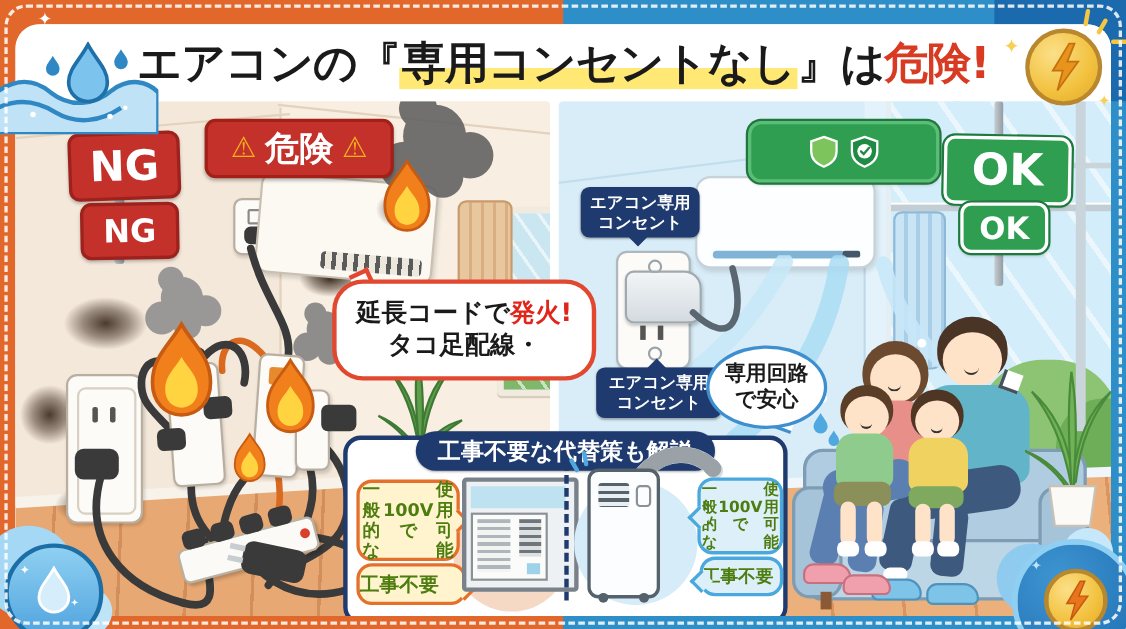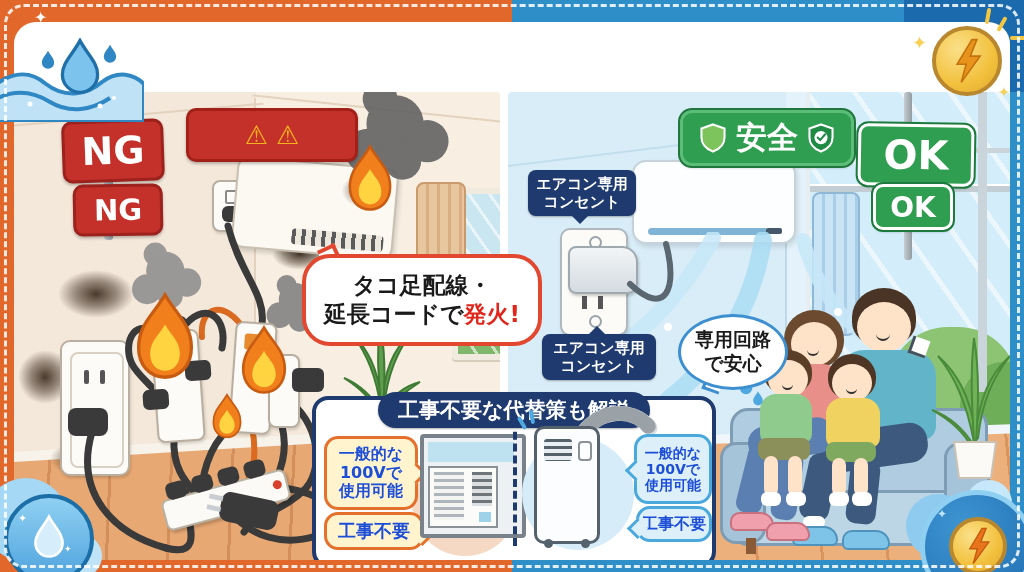--- a/index.html
+++ b/index.html
@@ -36,21 +36,21 @@
   .bubble{background:#fff;display:flex;flex-direction:column;align-items:center;justify-content:center;text-align:center;font-weight:900;color:#1A1A1A;z-index:40;}
   .bubble-fire{border:4px solid #E2482F;border-radius:28px;font-size:23px;line-height:1.25;}
   .bubble-fire .em{color:#E0261B;}
   .bubble-round{border-radius:50%;}
   .bubble-circuit{border:3px solid #3E8FD0;font-size:19px;line-height:1.25;}
   .bubble-comfort{border:3px solid #44525E;font-size:18px;line-height:1.25;}
   .btail{position:absolute;width:15px;height:15px;background:#fff;transform:rotate(45deg);z-index:39;}
   
   .bottom-box{position:absolute;left:298px;top:374px;width:396px;height:164px;background:#fff;border:4px solid #1E3A6E;border-radius:16px;z-index:45;}
   .box-header{position:absolute;left:50%;top:-8px;transform:translateX(-50%);background:#1E3A6E;color:#fff;font-size:21px;font-weight:900;padding:4px 20px;border-radius:20px;white-space:nowrap;box-shadow:0 1px 2px rgba(0,0,0,.3);}
-  .mini-bubble{position:absolute;display:flex;flex-direction:column;align-items:center;justify-content:center;font-weight:900;text-align:center;border-radius:14px;color:#1d4ed8;}
+  .mini-bubble{position:absolute;display:flex;flex-direction:row;align-items:center;justify-content:flex-start;font-weight:900;text-align:center;border-radius:14px;color:#4d7c0f;}
   .mb-yellow{background:#FFF4CE;border:3px solid #E4702C;}
   .mb-blue{background:#DDF0FA;border:3px solid #49A8DC;}
   .mb-tail{position:absolute;width:12px;height:12px;transform:rotate(45deg);}
   .mb-tail.yr{background:#FFF4CE;border-right:3px solid #E4702C;border-top:3px solid #E4702C;right:-9px;top:40%;}
   .mb-tail.bl{background:#DDF0FA;border-left:3px solid #49A8DC;border-bottom:3px solid #49A8DC;left:-9px;top:40%;}
   .pill{position:absolute;background:#1E3A6E;color:#fff;font-weight:900;text-align:center;border-radius:16px;box-shadow:0 0 0 3px #fff;display:flex;align-items:center;justify-content:center;}
   .dashed-div{position:absolute;border-left:4px dashed #1E3A6E;}
   
   .scorch{position:absolute;border-radius:50%;background:radial-gradient(closest-side,rgba(45,28,15,.85),rgba(45,28,15,.45) 55%,rgba(45,28,15,0));}
   .pole{position:absolute;background:linear-gradient(90deg,#C6CDD2,#939CA3);border-radius:3px;z-index:35;}
@@ -85,20 +85,25 @@
   </defs>
 </svg>
 
 <div class="poster">
   <div class="frame-orange"></div>
   <div class="frame-blue"></div>
   <div class="abs" style="right:0;top:0;width:120px;height:92px;background:#1A6AAD;border-bottom-left-radius:26px;z-index:5;"></div>
 
   <div class="panel">
 
+    <div class="title-bar">
+      <div class="title-text">
+        <span>エアコンの『</span><span class="title-hl">専用コンセントなし</span><span>』は</span><span class="title-danger">危険!</span>
+      </div>
+    </div>
 
     <div class="scenes">
 
       <div class="scene scene-left">
         <div class="abs" style="left:242px;top:0;right:0;height:320px;background:#F8EFE2;"></div>
         <div class="abs" style="left:240px;top:6px;width:2px;height:310px;background:#E2D2BE;"></div>
         <div class="abs" style="left:-10px;top:22px;width:260px;height:2px;background:#E2D2BE;transform:rotate(-5deg);"></div>
         <div class="abs" style="left:238px;top:16px;width:260px;height:2px;background:#E2D2BE;transform:rotate(6deg);"></div>
 
         <div class="abs" style="left:438px;top:96px;width:60px;height:160px;background:#C9E6F1;border:6px solid #F1EBDF;border-radius:4px;box-shadow:0 2px 0 #D8CDBC;">
@@ -331,58 +336,58 @@
     </div>
 
     <div class="badge badge-red abs" style="left:48px;top:98px;width:96px;height:56px;font-size:38px;transform:rotate(-2deg);">
         <span>NG</span>
       </div>
     <div class="badge badge-red abs" style="left:59px;top:162px;width:84px;height:46px;font-size:29px;transform:rotate(-1deg);">
         <span>NG</span>
       </div>
     <div class="badge badge-danger abs" style="left:172px;top:86px;width:166px;height:48px;font-size:31px;">
       <span class="warn" style="font-size:26px;">⚠</span>
+      <span>危険</span>
       <span class="warn" style="font-size:26px;">⚠</span>
     </div>
 
     <div class="badge badge-safe abs" style="left:666px;top:88px;width:168px;height:50px;font-size:31px;border-radius:12px;">
       <svg width="28" height="32" viewBox="0 0 34 37">
           <path d="M17,2 L31,7 V18 C31,27 25,32 17,35 C9,32 3,27 3,18 V7 Z" fill="#7CC45B" stroke="#FFFFFF" stroke-width="2.5"></path>
         </svg>
-      <span>安全</span>
       <svg width="28" height="32" viewBox="0 0 34 37">
           <path d="M17,2 L31,7 V18 C31,27 25,32 17,35 C9,32 3,27 3,18 V7 Z" fill="#1F8A44" stroke="#FFFFFF" stroke-width="2.5"></path>
           <circle cx="17" cy="18" r="8" fill="#fff"></circle>
           <path d="M13,18 l3,3 l6,-7" stroke="#1F8A44" stroke-width="2.5" fill="none" stroke-linecap="round"></path>
         </svg>
     </div>
     <div class="badge badge-green abs" style="left:844px;top:102px;width:110px;height:56px;font-size:40px;transform:rotate(1deg);">
         <span>OK</span>
       </div>
     <div class="badge badge-green abs" style="left:859px;top:162px;width:74px;height:40px;font-size:28px;">
         <span>OK</span>
       </div>
 
     <div class="btail" style="left:306px;top:224px;border-left:4px solid #E2482F;border-top:4px solid #E2482F;transform:rotate(65deg);z-index:41;"></div>
     <div class="bubble bubble-fire abs" style="left:288px;top:232px;width:232px;height:84px;z-index:42;">
+      <span><span>延長コードで</span><span class="em">発火!</span></span>
       <span>タコ足配線・</span>
-      <span><span>延長コードで</span><span class="em">発火!</span></span>
     </div>
 
     <div class="navy-label tail-down abs" style="left:514px;top:148px;width:108px;height:46px;">
       <span>エアコン専用</span>
       <span>コンセント</span>
     </div>
     <div class="navy-label tail-up abs" style="left:528px;top:312px;width:114px;height:46px;">
       <span>エアコン専用</span>
       <span>コンセント</span>
     </div>
 
     <div class="btail" style="left:690px;top:352px;border-left:3px solid #3E8FD0;border-bottom:3px solid #3E8FD0;transform:rotate(20deg);z-index:41;"></div>
-    <div class="bubble bubble-round bubble-circuit abs" style="left:664px;top:292px;width:104px;height:70px;z-index:42;">
+    <div class="bubble bubble-round bubble-circuit abs" style="left:628px;top:292px;width:104px;height:70px;z-index:42;">
       <span>専用回路</span>
       <span>で安心</span>
     </div>
 
     <div class="btail" style="left:896px;top:316px;border-left:3px solid #44525E;border-bottom:3px solid #44525E;transform:rotate(20deg);z-index:41;"></div>
 
     <div class="bottom-box">
       <div class="box-header">工事不要な代替策も解説</div>
 
       <div class="abs" style="left:96px;top:50px;width:106px;height:106px;border-radius:50%;background:#F5D9C4;"></div>

